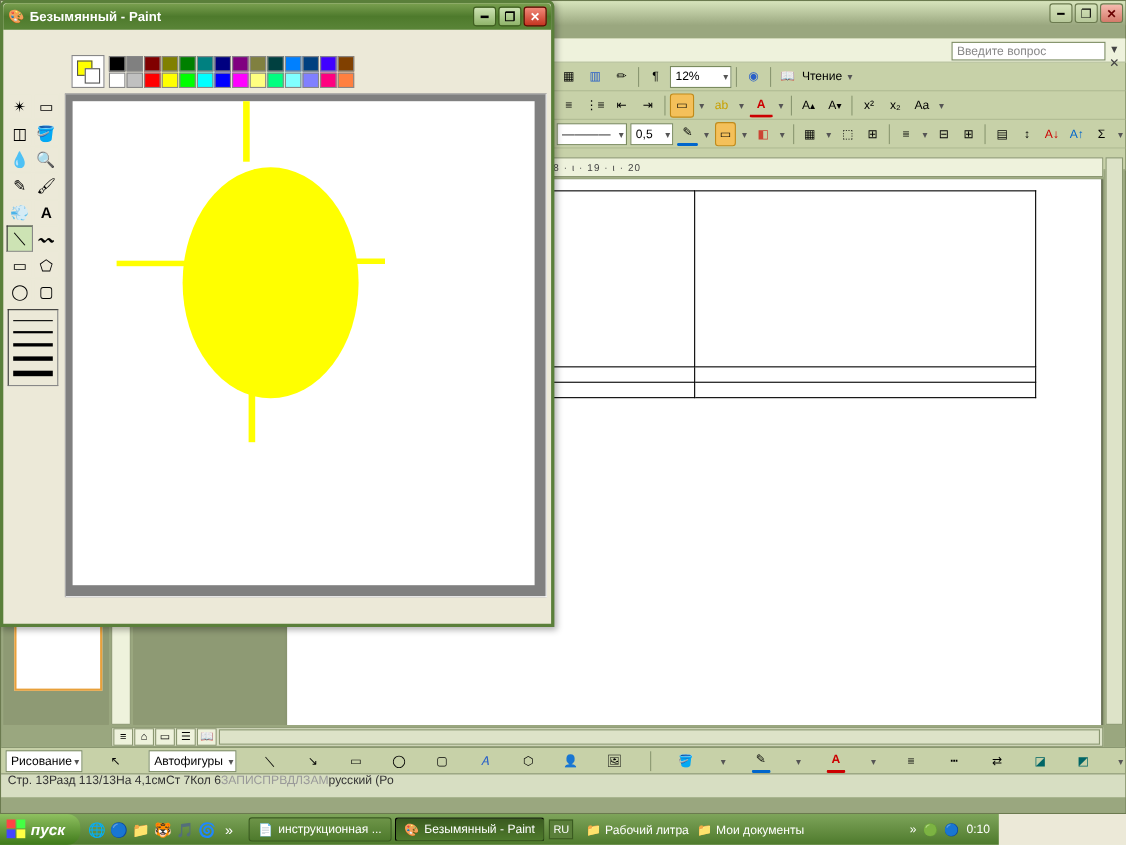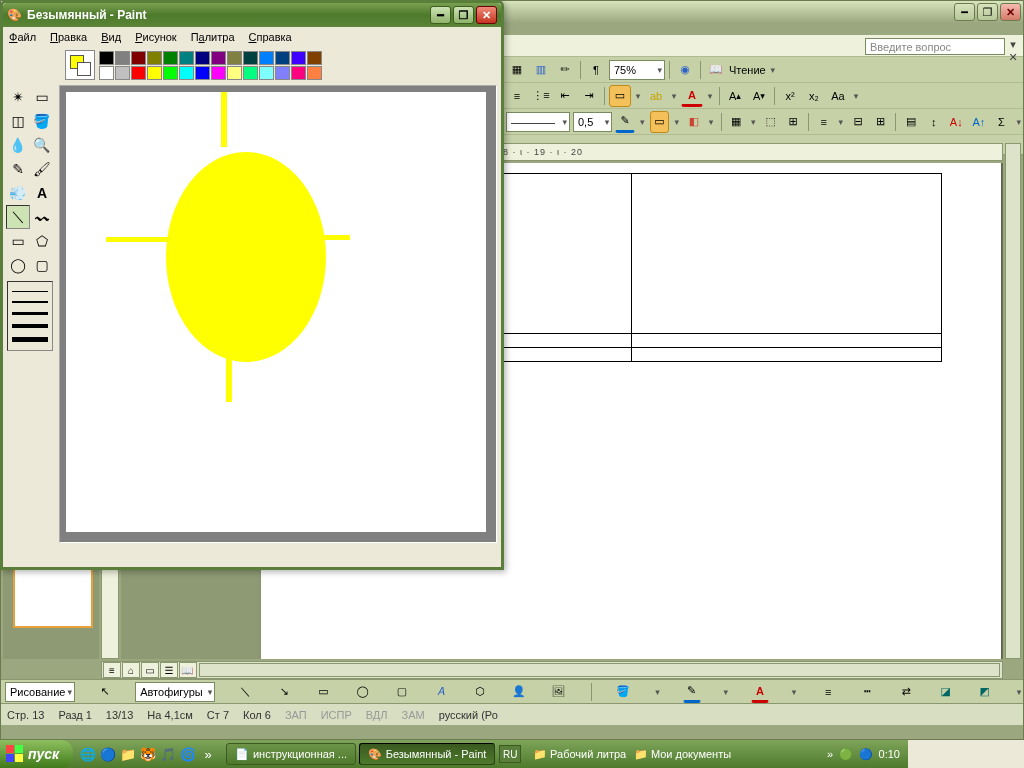--- a/index.html
+++ b/index.html
@@ -40,21 +40,21 @@
   .word-table{position:absolute; left:60px; top:20px; border-collapse:collapse;}
   .word-table td{border:1px solid #000; padding:0;}
   
   .word-scrolly{position:absolute; right:2px; top:142px; width:16px; bottom:80px; background:#dde3c8; border:1px solid #8a9771;}
   
   .word-viewbar{position:absolute; left:100px; bottom:60px; right:20px; height:18px; background:#dde3c8; border:1px solid #8a9771; display:flex; align-items:center; font-size:10px;}
   .viewbar-btn{width:18px; height:16px; border:1px solid #8a9771; margin-left:1px; background:#eef2dc; display:flex; align-items:center; justify-content:center;}
   .word-scrollx{flex:1; height:14px; background:#dde3c8; margin:0 2px; border:1px solid #8a9771;}
   
   .word-drawing{position:absolute; left:0; bottom:36px; width:100%; height:24px; background:#c7d1a8; border-top:1px solid #8a9771; display:flex; align-items:center; padding-left:4px; gap:21px;}
-  .word-status{position:absolute; left:0; bottom:14px; width:100%; height:22px; background:#d7dec2; border-top:1px solid #8a9771; display:flex; align-items:center; padding-left:6px; gap:14px; font-size:11px; color:#333;}
+  .word-status{position:absolute; left:0; bottom:14px; width:100%; height:22px; background:#d7dec2; border-top:1px solid #8a9771; display:flex; padding-left:6px; font-size:11px; color:#333;}
   .word-status .dim{color:#999;}
   .word-bottom-edge{position:absolute;left:0;bottom:0;width:100%;height:14px;background:#9aa77f;}
 
   
   .paint-window{position:absolute; left:0; top:0; width:504px; height:570px; background:#ece9d8; border:3px solid #5a7f3a; border-radius:6px 6px 0 0; box-shadow:2px 2px 6px rgba(0,0,0,0.3);}
   .paint-titlebar{height:24px; background:linear-gradient(to bottom,#7aa050 0%,#4e7a2c 50%,#5a8538 100%); border-radius:4px 4px 0 0; display:flex; align-items:center; padding:0 4px;}
   .paint-icon{width:16px; height:16px; margin-right:4px; display:inline-flex;align-items:center;justify-content:center;font-size:12px;}
   .paint-title{color:#fff; font-weight:bold; font-size:12px; flex:1;}
   .tbtn{width:21px; height:18px; margin-left:2px; border-radius:3px; display:flex; align-items:center; justify-content:center; cursor:pointer; font-weight:bold;}
   .tbtn.mm{background:linear-gradient(#cde3b4,#8fb46a); border:1px solid #3f5e20;}
@@ -119,21 +119,21 @@
       <div class="search-box">Введите вопрос</div>
       <div class="search-close">▾ ✕</div>
     </div>
 
     <div class="wt-row">
       <div class="tb-btn">▦</div>
       <div class="tb-btn" style="color:#2a60c8">▥</div>
       <div class="tb-btn">✏</div>
       <div class="tb-sep"></div>
       <div class="tb-btn">¶</div>
-      <div class="tb-select" style="width:56px">75%</div>
+      <div class="tb-select" style="width:56px">12%</div>
       <div class="tb-sep"></div>
       <div class="tb-btn" style="color:#2a60c8">◉</div>
       <div class="tb-sep"></div>
       <div class="tb-btn" style="color:#8a5a2a">📖</div>
       <span>Чтение</span>
       <div class="tb-dd">▾</div>
     </div>
 
     <div class="wt-row">
       <div class="tb-btn">≡</div>
@@ -266,28 +266,20 @@
   <div class="word-bottom-edge"></div>
 </div>
 
 <div class="paint-window">
   <div class="paint-titlebar">
     <span class="paint-icon">🎨</span>
     <span class="paint-title">Безымянный - Paint</span>
     <div class="tbtn mm">━</div>
     <div class="tbtn mm">❐</div>
     <div class="tbtn cls">✕</div>
-  </div>
-  <div class="paint-menu">
-    <span><u>Ф</u>айл</span>
-    <span><u>П</u>равка</span>
-    <span><u>В</u>ид</span>
-    <span><u>Р</u>исунок</span>
-    <span>П<u>а</u>литра</span>
-    <span><u>С</u>правка</span>
   </div>
 
   <div class="paint-body">
 
     <div class="paint-palette">
       <div class="pal-current">
         <div class="pal-fg"></div>
         <div class="pal-bg"></div>
       </div>
       <div class="pal-grid" id="palette-grid">

